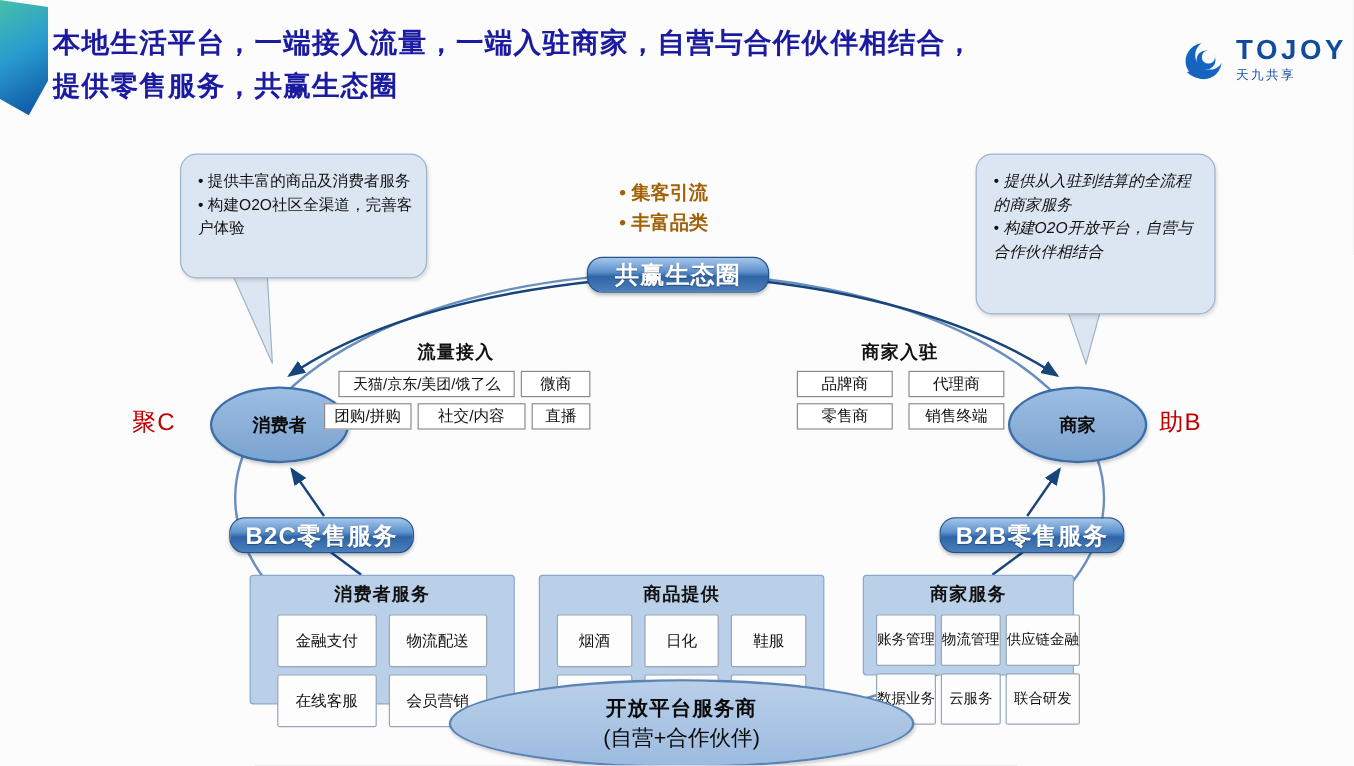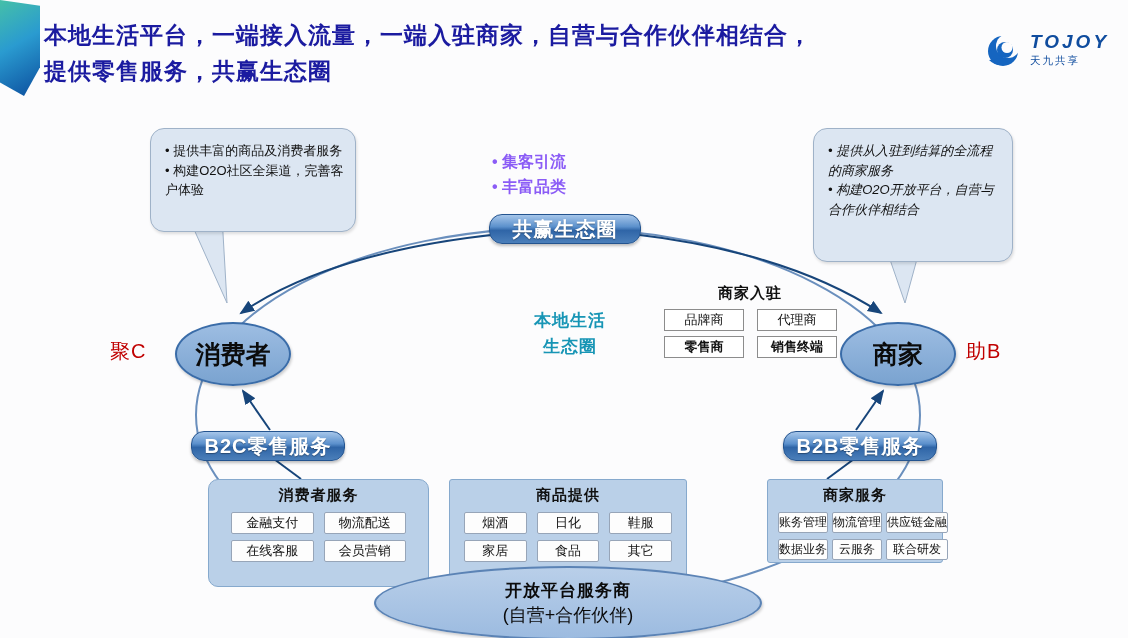--- a/index.html
+++ b/index.html
@@ -12,70 +12,70 @@
   .corner-deco{
     left:0;top:0;width:40px;height:96px;
     background:linear-gradient(150deg,#45c0a8 0%,#2a9bd0 45%,#0c4e9e 100%);
     clip-path:polygon(0 0,100% 6%,100% 70%,60% 100%,0 86%);
   }
   
   .title{left:44px;top:18px;width:930px;color:#1b1ba0;font-size:23px;font-weight:bold;line-height:1.55;letter-spacing:1px;}
   
   .logo{left:983px;top:30px;display:flex;align-items:center;gap:7px;}
   .logo svg{display:block;}
-  .logo-name{font-size:19px;font-weight:bold;color:#0f4c9e;letter-spacing:3px;line-height:1;font-style:italic;}
+  .logo-name{font-size:23px;font-weight:bold;color:#0f4c9e;letter-spacing:3px;line-height:1;}
   .logo-sub{font-size:10.5px;color:#0f4c9e;letter-spacing:2px;margin-top:3px;}
   
   .overlay{left:0;top:0;width:1128px;height:638px;}
   
   .callout{background:#dce6f2;border:1px solid #9fb2c8;border-radius:14px;color:#111;
     font-size:13px;line-height:1.5;padding:12px 10px 8px 12px;box-shadow:1px 2px 3px rgba(0,0,0,.12);}
   .callout div{padding-left:2px;}
   .callout-left{left:150px;top:128px;width:182px;height:82px;}
   .callout-right{left:813px;top:128px;width:176px;height:112px;font-style:italic;}
   
-  .center-bullets{left:492px;top:150px;font-size:16px;font-weight:bold;color:#8b5cf6;line-height:1.55;}
+  .center-bullets{left:516px;top:150px;font-size:16px;font-weight:bold;color:#a16207;line-height:1.55;}
   
   .pill{display:flex;align-items:center;justify-content:center;color:#fff;font-weight:bold;font-size:20px;
     background:linear-gradient(180deg,#a6c6ea 0%,#5b90cc 42%,#2f65a7 55%,#4b7fba 100%);
     border:1px solid #24548f;border-radius:13px;text-shadow:0 1px 1px rgba(0,0,0,.35);
     box-shadow:0 2px 3px rgba(0,0,0,.25);letter-spacing:1px;}
   .pill-eco{left:489px;top:214px;width:150px;height:28px;}
   .pill-b2c{left:191px;top:431px;width:152px;height:28px;}
   .pill-b2b{left:783px;top:431px;width:152px;height:28px;}
   
   .node{display:flex;align-items:center;justify-content:center;border-radius:50%;
     background:linear-gradient(180deg,#9dbde2,#7aa3d0);border:2px solid #3a6ca8;
-    font-size:25px;font-weight:bold;color:#0b0b0b;box-shadow:1px 2px 3px rgba(0,0,0,.2);}
+    font-size:15px;font-weight:bold;color:#0b0b0b;box-shadow:1px 2px 3px rgba(0,0,0,.2);}
   .node-consumer{left:175px;top:322px;width:112px;height:60px;}
   .node-merchant{left:840px;top:322px;width:112px;height:60px;}
   .red-tag{font-size:20px;font-weight:normal;color:#c00000;letter-spacing:1px;}
   .tag-juc{left:110px;top:338px;}
   .tag-zhub{left:966px;top:338px;}
   
   .sec-title{text-align:center;font-size:15px;font-weight:bold;color:#111;margin-bottom:6px;letter-spacing:1px;}
   .wrow{display:flex;margin-top:5px;}
   .wbox{background:#fff;border:1px solid #8c8c8c;height:20px;line-height:20px;font-size:13px;
     color:#111;text-align:center;white-space:nowrap;}
   .traffic{left:268px;top:284px;width:224px;}
   .merchants{left:660px;top:284px;width:180px;}
   
   .center-label{left:510px;top:308px;width:120px;text-align:center;color:#1795b5;
     font-size:17px;font-weight:bold;line-height:1.5;letter-spacing:1px;}
   
   .panel{background:#bad0e8;border:1px solid #86a9cd;border-radius:3px;padding:6px 10px;box-sizing:border-box;}
   .panel-title{text-align:center;font-size:15px;font-weight:bold;color:#111;margin-bottom:7px;letter-spacing:1px;}
   .pgrid{display:grid;gap:6px 10px;}
   .pbox{background:#fdfdfd;border:1px solid #97a5b8;border-radius:2px;text-align:center;
-    font-size:13px;color:#111;padding:1px 0;white-space:nowrap;}
-  .panel-consumer{left:208px;top:479px;width:221px;height:108px;border-radius:10px;}
+    font-size:13px;color:#111;padding:12px 0;white-space:nowrap;}
+  .panel-consumer{left:208px;top:479px;width:221px;height:108px;}
   .panel-consumer .pgrid{grid-template-columns:1fr 1fr;padding:0 12px;}
   .panel-goods{left:449px;top:479px;width:238px;height:100px;}
   .panel-goods .pgrid{grid-template-columns:1fr 1fr 1fr;padding:0 4px;}
-  .panel-merchant{left:719px;top:479px;width:176px;height:84px;margin-left:48px;}
+  .panel-merchant{left:719px;top:479px;width:176px;height:84px;}
   .panel-merchant .pgrid{grid-template-columns:1fr 1fr 1.15fr;gap:6px 4px;}
   .panel-merchant .pbox{font-size:12px;}
   
   .bottom-ellipse{left:374px;top:566px;width:384px;height:70px;border-radius:50%;
     background:linear-gradient(180deg,#b9cfe9,#9cbbe0);border:2px solid #5b83b5;
     display:flex;flex-direction:column;align-items:center;justify-content:center;color:#0b0b0b;
     box-shadow:1px 2px 3px rgba(0,0,0,.18);}
   .be-l1{font-size:17px;font-weight:bold;letter-spacing:1px;}
   .be-l2{font-size:18px;margin-top:1px;}
 </style>
@@ -138,33 +138,41 @@
   </div>
 
   <div class="abs pill pill-eco">共赢生态圈</div>
 
   <div class="abs red-tag tag-juc">聚C</div>
   <div class="abs node node-consumer">消费者</div>
 
   <div class="abs node node-merchant">商家</div>
   <div class="abs red-tag tag-zhub">助B</div>
 
-
-  <div class="abs center-label">
-    <div>本地生活</div>
-    <div>生态圈</div>
-  </div>
+  <div class="abs traffic">
+    <div class="sec-title">流量接入</div>
+    <div class="wrow" style="margin-left:14px;gap:5px;">
+      <div class="wbox" style="width:146px;font-size:12.5px;">天猫/京东/美团/饿了么</div>
+      <div class="wbox" style="width:56px;">微商</div>
+    </div>
+    <div class="wrow" style="margin-left:2px;gap:5px;">
+      <div class="wbox" style="width:72px;">团购/拼购</div>
+      <div class="wbox" style="width:90px;">社交/内容</div>
+      <div class="wbox" style="width:48px;">直播</div>
+    </div>
+  </div>
+
 
   <div class="abs merchants">
     <div class="sec-title">商家入驻</div>
     <div class="wrow" style="margin-left:4px;gap:13px;">
       <div class="wbox" style="width:78px;">品牌商</div>
       <div class="wbox" style="width:78px;">代理商</div>
     </div>
-    <div class="wrow" style="margin-left:4px;gap:13px;font-weight:bold;">
+    <div class="wrow" style="margin-left:4px;gap:13px;">
       <div class="wbox" style="width:78px;">零售商</div>
       <div class="wbox" style="width:78px;">销售终端</div>
     </div>
   </div>
 
   <div class="abs pill pill-b2c">B2C零售服务</div>
   <div class="abs pill pill-b2b">B2B零售服务</div>
 
   <div class="abs panel panel-consumer">
     <div class="panel-title">消费者服务</div>

